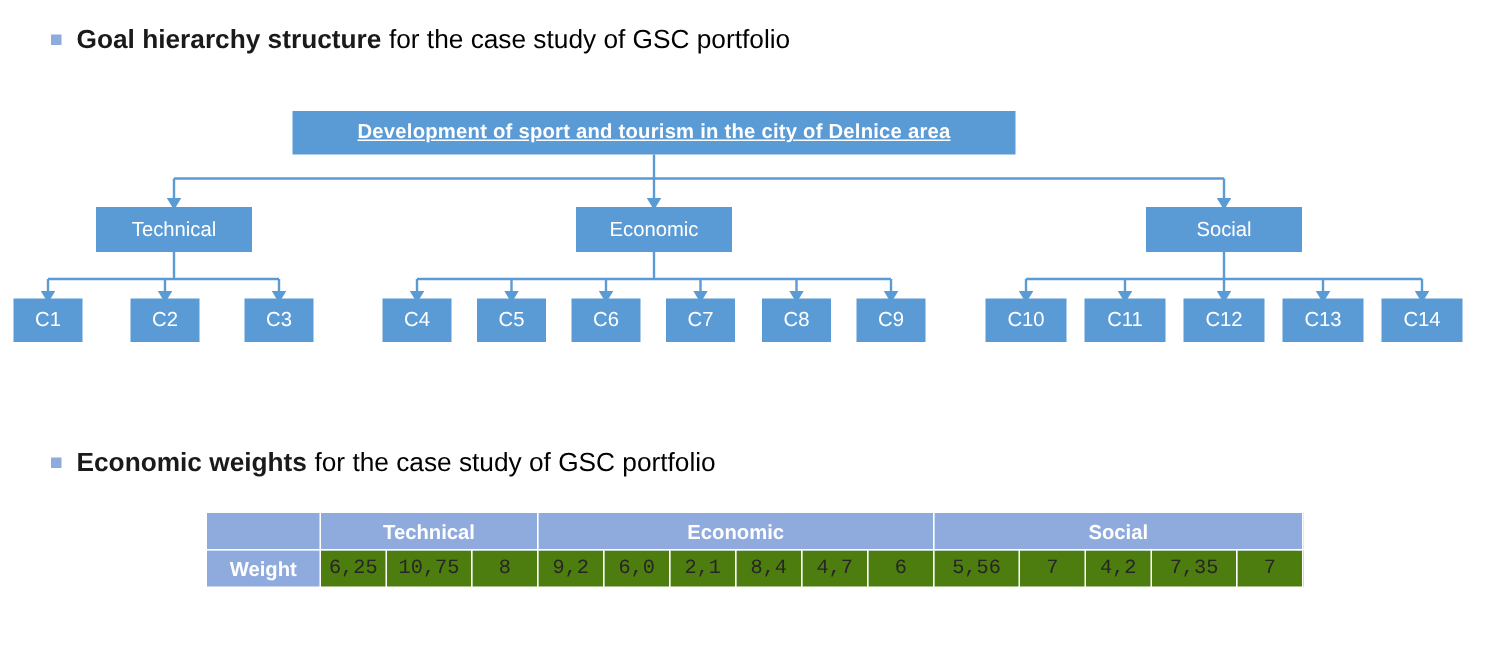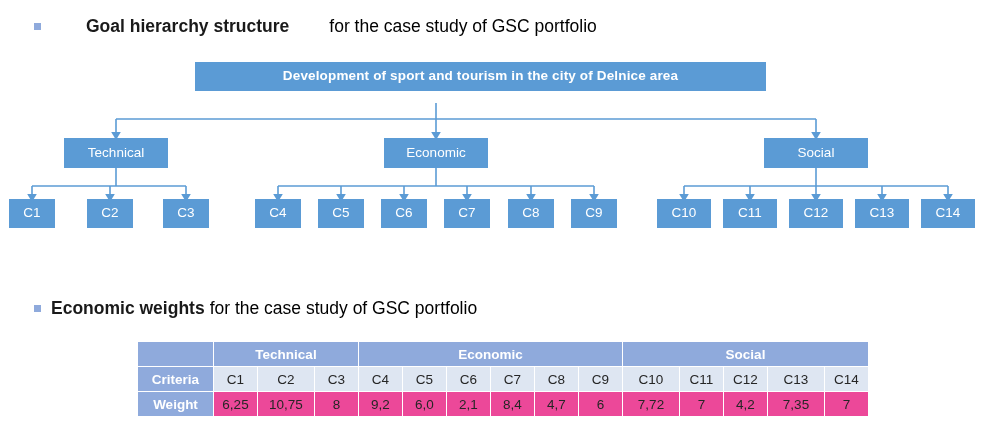--- a/index.html
+++ b/index.html
@@ -34,21 +34,21 @@
   }
   .heading .bold {
     font-weight: bold;
     color: #1a1a1a;
   }
   .heading .rest {
     font-weight: normal;
     color: #000000;
     margin-left: 5px;
   }
-  #heading-goal { left: 34px; top: 18px; gap: 35px; }
+  #heading-goal { left: 34px; top: 18px; }
   #heading-weights { left: 34px; top: 300px; }
 
   
   #tree {
     position: absolute;
     left: 0; top: 0;
     width: 1002px;
     height: 290px;
   }
   #tree-svg {
@@ -106,22 +106,23 @@
     font-size: 13.5px;
   }
   .th-blank {
     background: #8FAADC;
   }
   .cell-light {
     background: #DEE6F2;
     color: #262626;
   }
   .cell-lighter {
-    background: #ec4899;
+    background: #4d7c0f;
     color: #262626;
+    font-family: Liberation Mono, monospace;
   }
   .col-label { width: 76px; }
   .col-c { width: 44px; }
   .col-c-wide { width: 57px; }
 </style>
 </head>
 <body>
 
 <div class="heading" id="heading-goal">
   <span class="bullet"></span>
@@ -165,21 +166,21 @@
       <path d="M816,168 L816,186"></path>
       <path d="M684,186 L948,186"></path>
       <path d="M684,186 L684,196" marker-end="url(#arrow)"></path>
       <path d="M750,186 L750,196" marker-end="url(#arrow)"></path>
       <path d="M816,186 L816,196" marker-end="url(#arrow)"></path>
       <path d="M882,186 L882,196" marker-end="url(#arrow)"></path>
       <path d="M948,186 L948,196" marker-end="url(#arrow)"></path>
     </g>
   </svg>
 
-  <div class="node root" style="left:195px; top:62px; width:571px; height:29px;">Development of sport and tourism in the city of Delnice area</div>
+  <div class="node root" style="left:195px; top:74px; width:482px; height:29px;text-decoration:underline;">Development of sport and tourism in the city of Delnice area</div>
 
   <div class="node mid" style="left:64px; top:138px; width:104px; height:30px;">Technical</div>
   <div class="node mid" style="left:384px; top:138px; width:104px; height:30px;">Economic</div>
   <div class="node mid" style="left:764px; top:138px; width:104px; height:30px;">Social</div>
 
   <div class="node leaf" style="left:9px;   top:199px; width:46px; height:29px;">C1</div>
   <div class="node leaf" style="left:87px;  top:199px; width:46px; height:29px;">C2</div>
   <div class="node leaf" style="left:163px; top:199px; width:46px; height:29px;">C3</div>
 
   <div class="node leaf" style="left:255px; top:199px; width:46px; height:29px;">C4</div>
@@ -206,47 +207,30 @@
   <thead>
     <tr>
       <th class="th-blank col-label"></th>
       <th class="th-blue" colspan="3">Technical</th>
       <th class="th-blue" colspan="6">Economic</th>
       <th class="th-blue" colspan="5">Social</th>
     </tr>
   </thead>
   <tbody>
     <tr>
-      <td class="th-blue col-label">Criteria</td>
-      <td class="cell-light col-c">C1</td>
-      <td class="cell-light col-c-wide">C2</td>
-      <td class="cell-light col-c">C3</td>
-      <td class="cell-light col-c">C4</td>
-      <td class="cell-light col-c">C5</td>
-      <td class="cell-light col-c">C6</td>
-      <td class="cell-light col-c">C7</td>
-      <td class="cell-light col-c">C8</td>
-      <td class="cell-light col-c">C9</td>
-      <td class="cell-light col-c-wide">C10</td>
-      <td class="cell-light col-c">C11</td>
-      <td class="cell-light col-c">C12</td>
-      <td class="cell-light col-c-wide">C13</td>
-      <td class="cell-light col-c">C14</td>
-    </tr>
-    <tr>
       <td class="th-blue col-label">Weight</td>
       <td class="cell-lighter col-c">6,25</td>
       <td class="cell-lighter col-c-wide">10,75</td>
       <td class="cell-lighter col-c">8</td>
       <td class="cell-lighter col-c">9,2</td>
       <td class="cell-lighter col-c">6,0</td>
       <td class="cell-lighter col-c">2,1</td>
       <td class="cell-lighter col-c">8,4</td>
       <td class="cell-lighter col-c">4,7</td>
       <td class="cell-lighter col-c">6</td>
-      <td class="cell-lighter col-c-wide">7,72</td>
+      <td class="cell-lighter col-c-wide">5,56</td>
       <td class="cell-lighter col-c">7</td>
       <td class="cell-lighter col-c">4,2</td>
       <td class="cell-lighter col-c-wide">7,35</td>
       <td class="cell-lighter col-c">7</td>
     </tr>
   </tbody>
 </table>
 
 </body></html>

